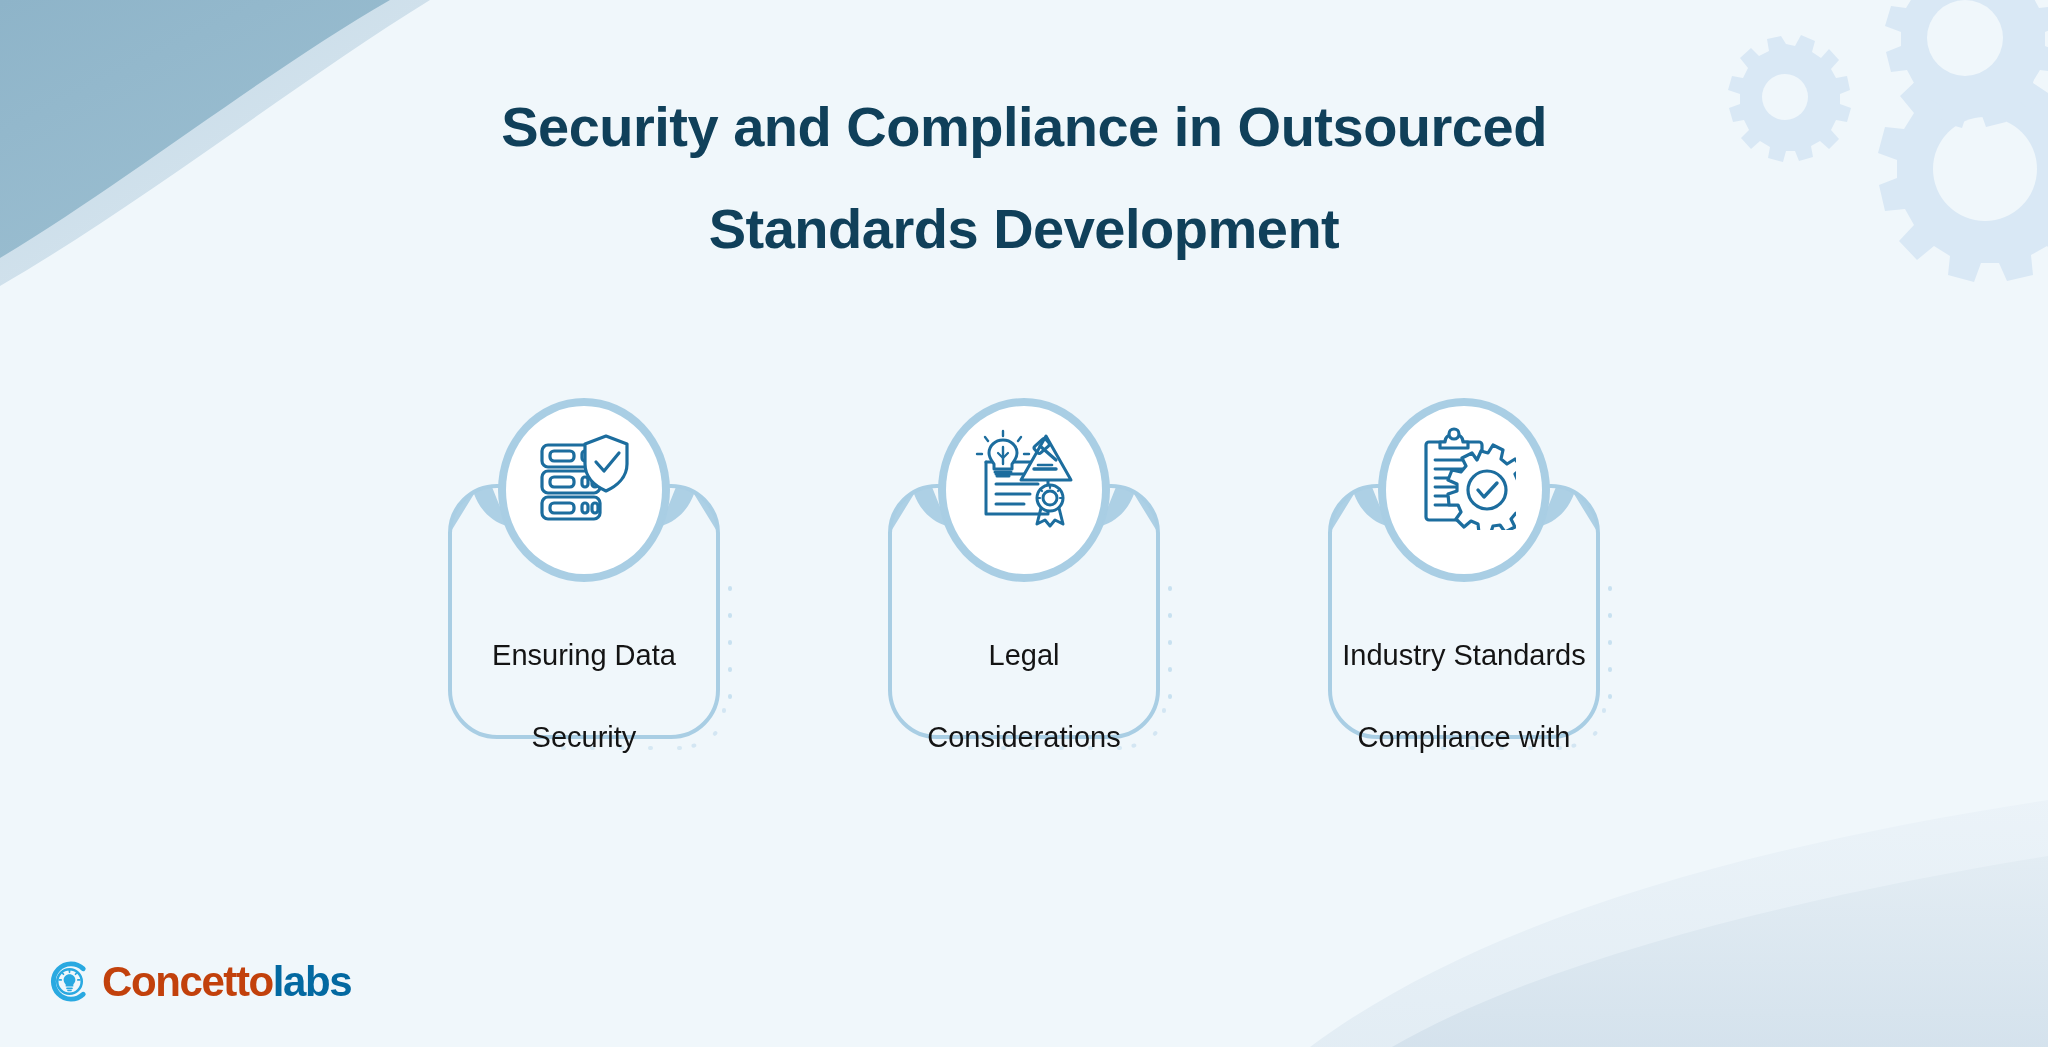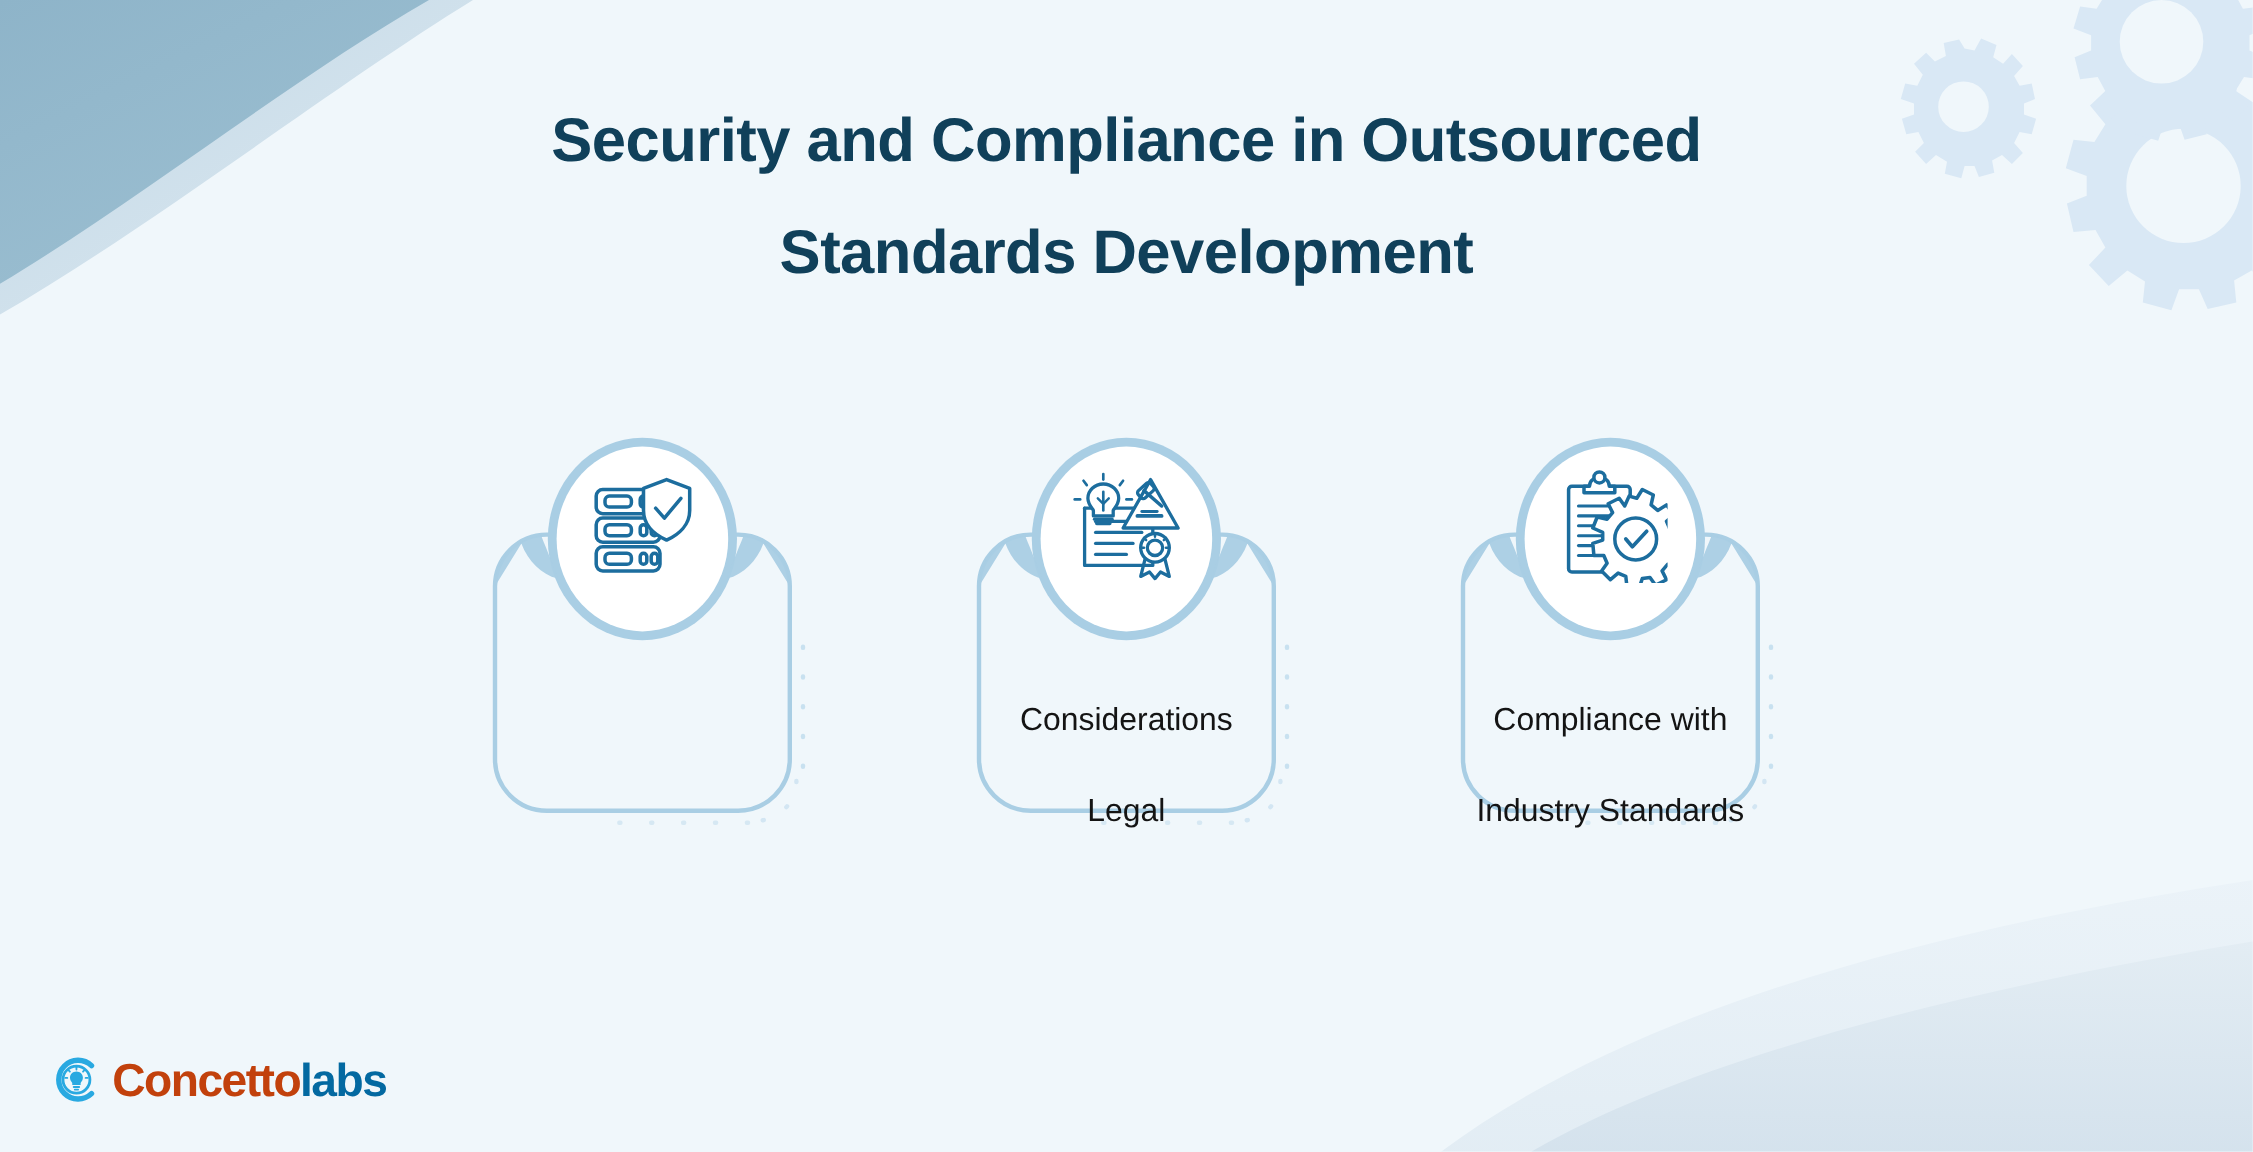--- a/index.html
+++ b/index.html
@@ -205,20 +205,24 @@
           <rect x="50" y="51" width="6" height="10" rx="3"></rect>
           <rect x="60" y="51" width="6" height="10" rx="3"></rect>
           <rect x="50" y="77" width="6" height="10" rx="3"></rect>
           <rect x="60" y="77" width="6" height="10" rx="3"></rect>
 
           <path d="M74,10 L95,18 L95,38 C95,51 85,60 74,65 C63,60 53,51 53,38 L53,18 Z" fill="#FFFFFF"></path>
           <path d="M64,36 L72,45 L87,27"></path>
         </svg>
       </div>
 
+      <div class="card-label">
+        <div>Ensuring Data</div>
+        <div>Security</div>
+      </div>
     </div>
 
     <div class="card">
       <svg class="card-shape" viewBox="0 0 392 390" xmlns="http://www.w3.org/2000/svg">
         <path d="M243,88 L283,88 C309,88 330,109 330,135 L330,292 C330,318 309,339 283,339 L109,339 C83,339 62,318 62,292 L62,135 C62,109 83,88 109,88 L149,88" fill="none" stroke="#A9CEE4" stroke-width="4" stroke-linecap="round"></path>
         <g stroke="#BBD9EC" stroke-width="4" stroke-linecap="round" fill="none">
           <path d="M342,190 L342,300" stroke-dasharray="1 26" opacity="0.75"></path>
           <path d="M336,312 C336,330 322,346 303,348" stroke-dasharray="1 24" opacity="0.55"></path>
           <path d="M292,350 L150,350" stroke-dasharray="1 28" opacity="0.5"></path>
         </g>
@@ -266,22 +270,22 @@
             <path d="M78,59 L78,62"></path>
               <path d="M88,63 L86,65"></path>
               <path d="M68,63 L70,65"></path>
             <path d="M91,72 L88,72"></path>
               <path d="M65,72 L68,72"></path>
           </g>
         </svg>
       </div>
 
       <div class="card-label">
+        <div>Legal</div>
         <div>Considerations</div>
-        <div>Legal</div>
       </div>
     </div>
 
     <div class="card">
       <svg class="card-shape" viewBox="0 0 392 390" xmlns="http://www.w3.org/2000/svg">
         <path d="M243,88 L283,88 C309,88 330,109 330,135 L330,292 C330,318 309,339 283,339 L109,339 C83,339 62,318 62,292 L62,135 C62,109 83,88 109,88 L149,88" fill="none" stroke="#A9CEE4" stroke-width="4" stroke-linecap="round"></path>
         <g stroke="#BBD9EC" stroke-width="4" stroke-linecap="round" fill="none">
           <path d="M342,190 L342,300" stroke-dasharray="1 26" opacity="0.75"></path>
           <path d="M336,312 C336,330 322,346 303,348" stroke-dasharray="1 24" opacity="0.55"></path>
           <path d="M292,350 L150,350" stroke-dasharray="1 28" opacity="0.5"></path>
@@ -313,22 +317,22 @@
 
           <g transform="translate(69,56)">
             <path d="M0,-31 L7,-29 L12,-37 L22,-32 L20,-23 L26,-18 L34,-23 L41,-14 L34,-8 L37,-1 L46,-2 L48,9 L39,12 L39,19 L48,23 L44,33 L35,31 L30,37 L34,45 L24,50 L19,43 L12,44 L9,53 L-2,51 L-3,42 L-10,39 L-17,45 L-25,37 L-20,30 L-23,23 L-32,23 L-33,12 L-24,9 L-24,2 L-33,-2 L-29,-12 L-20,-10 L-15,-16 L-19,-24 L-9,-29 L-4,-22 Z" fill="#FFFFFF"></path>
             <circle cx="6" cy="8" r="19" fill="#FFFFFF"></circle>
             <path d="M-3,8 L3,15 L16,1" stroke-width="3.4"></path>
           </g>
         </svg>
       </div>
 
       <div class="card-label">
+        <div>Industry Standards</div>
         <div>Compliance with</div>
-        <div>Industry Standards</div>
       </div>
     </div>
 
   </div>
 
   <div class="logo">
     <svg class="logo-mark" viewBox="0 0 48 48" xmlns="http://www.w3.org/2000/svg">
 
       <path d="M38,11 A18,18 0 1 0 38,37" fill="none" stroke="#29A9E1" stroke-width="5" stroke-linecap="round"></path>
 

